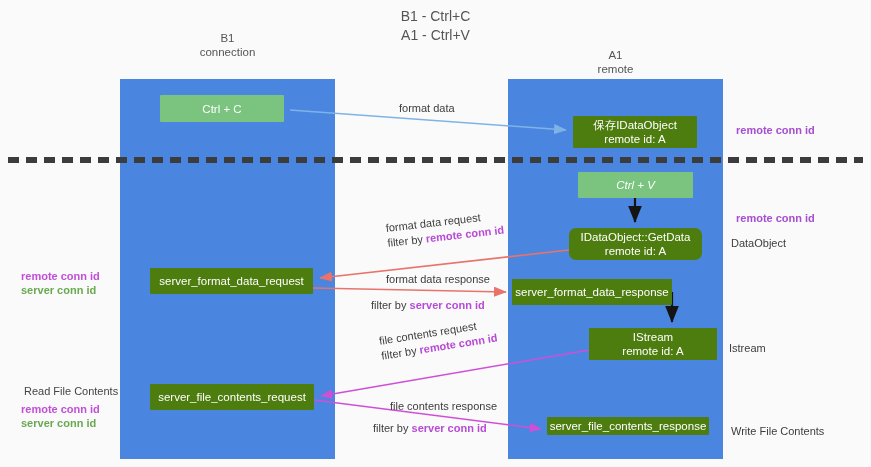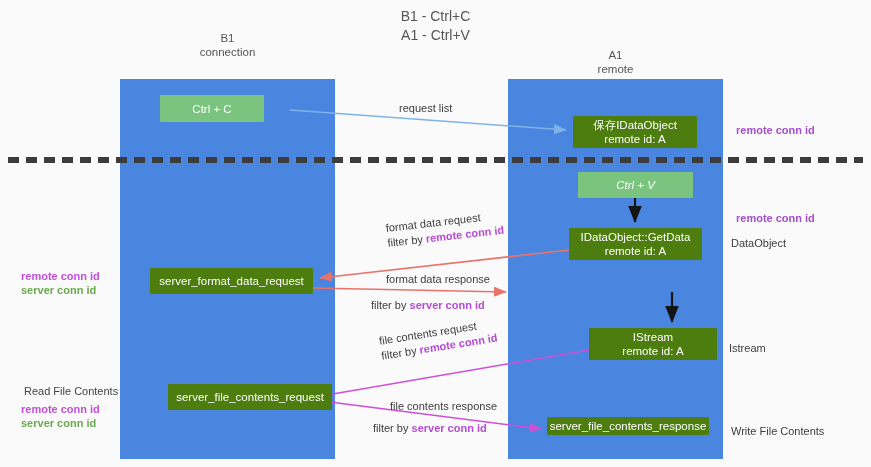--- a/index.html
+++ b/index.html
@@ -52,28 +52,28 @@
     text-align: center;
     color: #ffffff;
     font-size: 11.5px;
     line-height: 14px;
     border-radius: 1px;
   }
   .node.green { background: #7ac47f; }
   .node.orange { background: #4d7c0f; }
   .node .l2 { display: block; }
 
-  #n-ctrlc  { left: 160px; top: 95px;  width: 104px; height: 27px; justify-content: center; }
+  #n-ctrlc  { left: 160px; top: 95px;  width: 124px; height: 27px; justify-content: center; }
   #n-idataobject { left: 573px; top: 116px; width: 124px; height: 32px; }
   #n-ctrlv  { left: 578px; top: 172px; width: 115px; height: 26px; font-style: italic; }
-  #n-getdata { left: 569px; top: 228px; width: 133px; height: 32px; }
+  #n-getdata { left: 569px; top: 228px; width: 133px; height: 32px; border-radius: 7px; }
   #n-sfdreq { left: 150px; top: 268px; width: 163px; height: 26px; }
   #n-sfdres { left: 512px; top: 279px; width: 160px; height: 26px; }
   #n-istream { left: 589px; top: 328px; width: 128px; height: 32px; }
-  #n-sfcreq { left: 168px; top: 384px; width: 164px; height: 26px; }
+  #n-sfcreq { left: 150px; top: 384px; width: 164px; height: 26px; }
   #n-sfcres { left: 547px; top: 417px; width: 162px; height: 18px; }
 
   
   #divider {
     left: 8px; right: 8px; top: 157px;
     height: 6px;
     background-image: repeating-linear-gradient(
       to right, #3c3c3c 0px, #3c3c3c 11px, rgba(0,0,0,0) 11px, rgba(0,0,0,0) 18px);
   }
 
@@ -174,35 +174,38 @@
 
   <div class="abs node orange" id="n-getdata">
     <span>IDataObject::GetData</span>
     <span class="l2">remote id: A</span>
   </div>
 
   <div class="abs node orange" id="n-sfdreq">
     <span>server_format_data_request</span>
   </div>
 
+  <div class="abs node orange" id="n-sfdres">
+    <span>server_format_data_response</span>
+  </div>
 
   <div class="abs node orange" id="n-istream">
     <span>IStream</span>
     <span class="l2">remote id: A</span>
   </div>
 
   <div class="abs node orange" id="n-sfcreq">
     <span>server_file_contents_request</span>
   </div>
 
   <div class="abs node orange" id="n-sfcres">
     <span>server_file_contents_response</span>
   </div>
 
-  <div class="abs elabel" style="left:399px; top:101px;">request list</div>
+  <div class="abs elabel" style="left:399px; top:101px;">format data</div>
 
   <div class="abs elabel rot" style="left:385px; top:221px; transform:rotate(-6.5deg);">
     <div>format data request</div>
     <div><span>filter by </span><span class="rcid">remote conn id</span></div>
   </div>
 
   <div class="abs elabel" style="left:386px; top:272px;">format data response</div>
   <div class="abs elabel" style="left:371px; top:298px;"><span>filter by </span><span class="scid">server conn id</span></div>
 
   <div class="abs elabel rot" style="left:378px; top:334px; transform:rotate(-9deg);">

